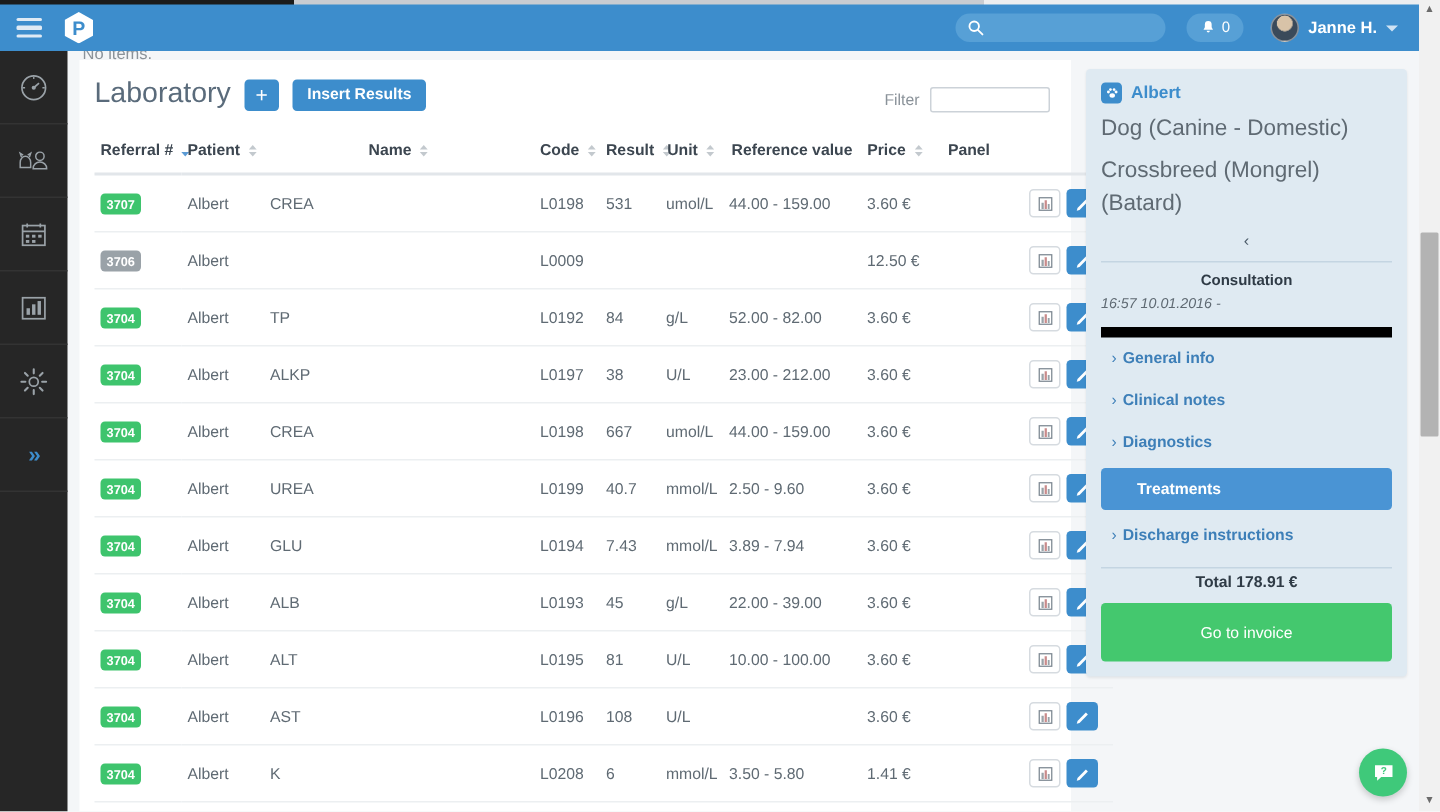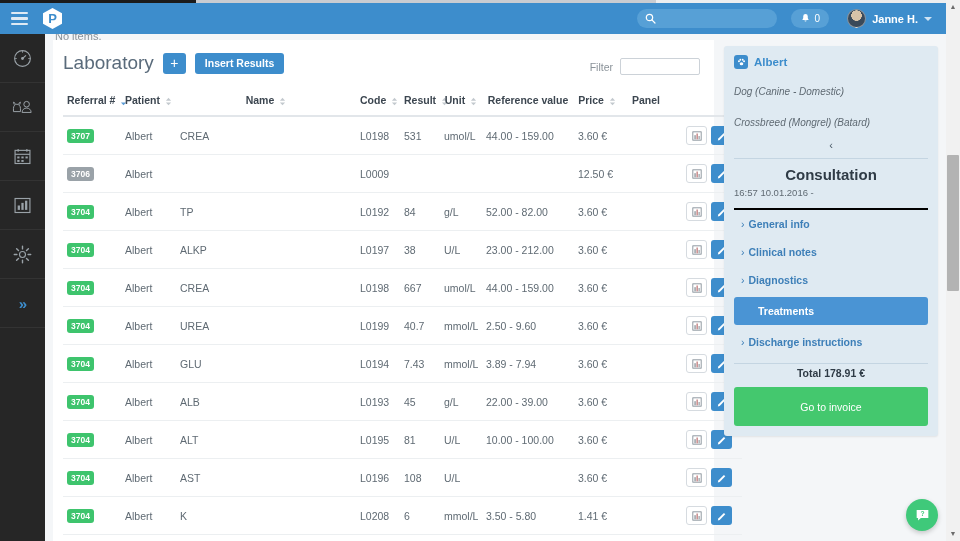--- a/index.html
+++ b/index.html
@@ -142,27 +142,27 @@
     position: absolute; top: 12px; right: 8px; width: 214px;
     background: #dfeaf2; border-radius: 3px; padding: 9px 10px 10px 10px;
     box-shadow: 0 1px 2px rgba(0,0,0,.08);
   }
   .pet-row { display: flex; align-items: center; gap: 6px; }
   .pet-ico {
     width: 14px; height: 14px; background: #3d8dcc; border-radius: 3px;
     display: flex; align-items: center; justify-content: center;
   }
   .pet-name { color: #3d8dcc; font-size: 11.5px; font-weight: bold; cursor: pointer; }
-  .pet-sub { font-size: 10px; color: #5f6a73; line-height: 1.45; margin-top: 16px; font-style: italic; }
+  .pet-sub { font-size: 15px; color: #5f6a73; line-height: 1.45; margin-top: 6px; }
   .prev-arrow {
     text-align: center; color: #4a5a68; font-size: 11px; margin: 9px 0 7px 0;
     border-bottom: 1px solid #c4d5e2; padding-bottom: 7px; cursor: pointer;
   }
-  .cons-title { text-align: center; font-size: 15px; font-weight: bold; color: #2f3b46; }
-  .cons-date { font-size: 9.5px; color: #5f6a73; margin-top: 4px; padding-bottom: 10px; border-bottom: 2px solid #000000; }
+  .cons-title { text-align: center; font-size: 10px; font-weight: bold; color: #2f3b46; }
+  .cons-date { font-size: 9.5px; color: #5f6a73; margin-top: 4px; padding-bottom: 10px; border-bottom: 7px solid #000000; font-style: italic; }
   .sec {
     font-size: 10.5px; color: #3d7fb8; font-weight: bold; padding: 8px 0 8px 7px; cursor: pointer;
   }
   .sec .chev { margin-right: 4px; font-weight: normal; }
   .sec.active {
     background: #4a94d4; color: #fff; border-radius: 3px; padding-left: 24px; margin: 3px 0;
   }
   .total-line {
     text-align: center; font-size: 10.5px; font-weight: bold; color: #2f3b46;
     border-top: 1px solid #c4d5e2; margin-top: 7px; padding: 3px 0 8px 0;

